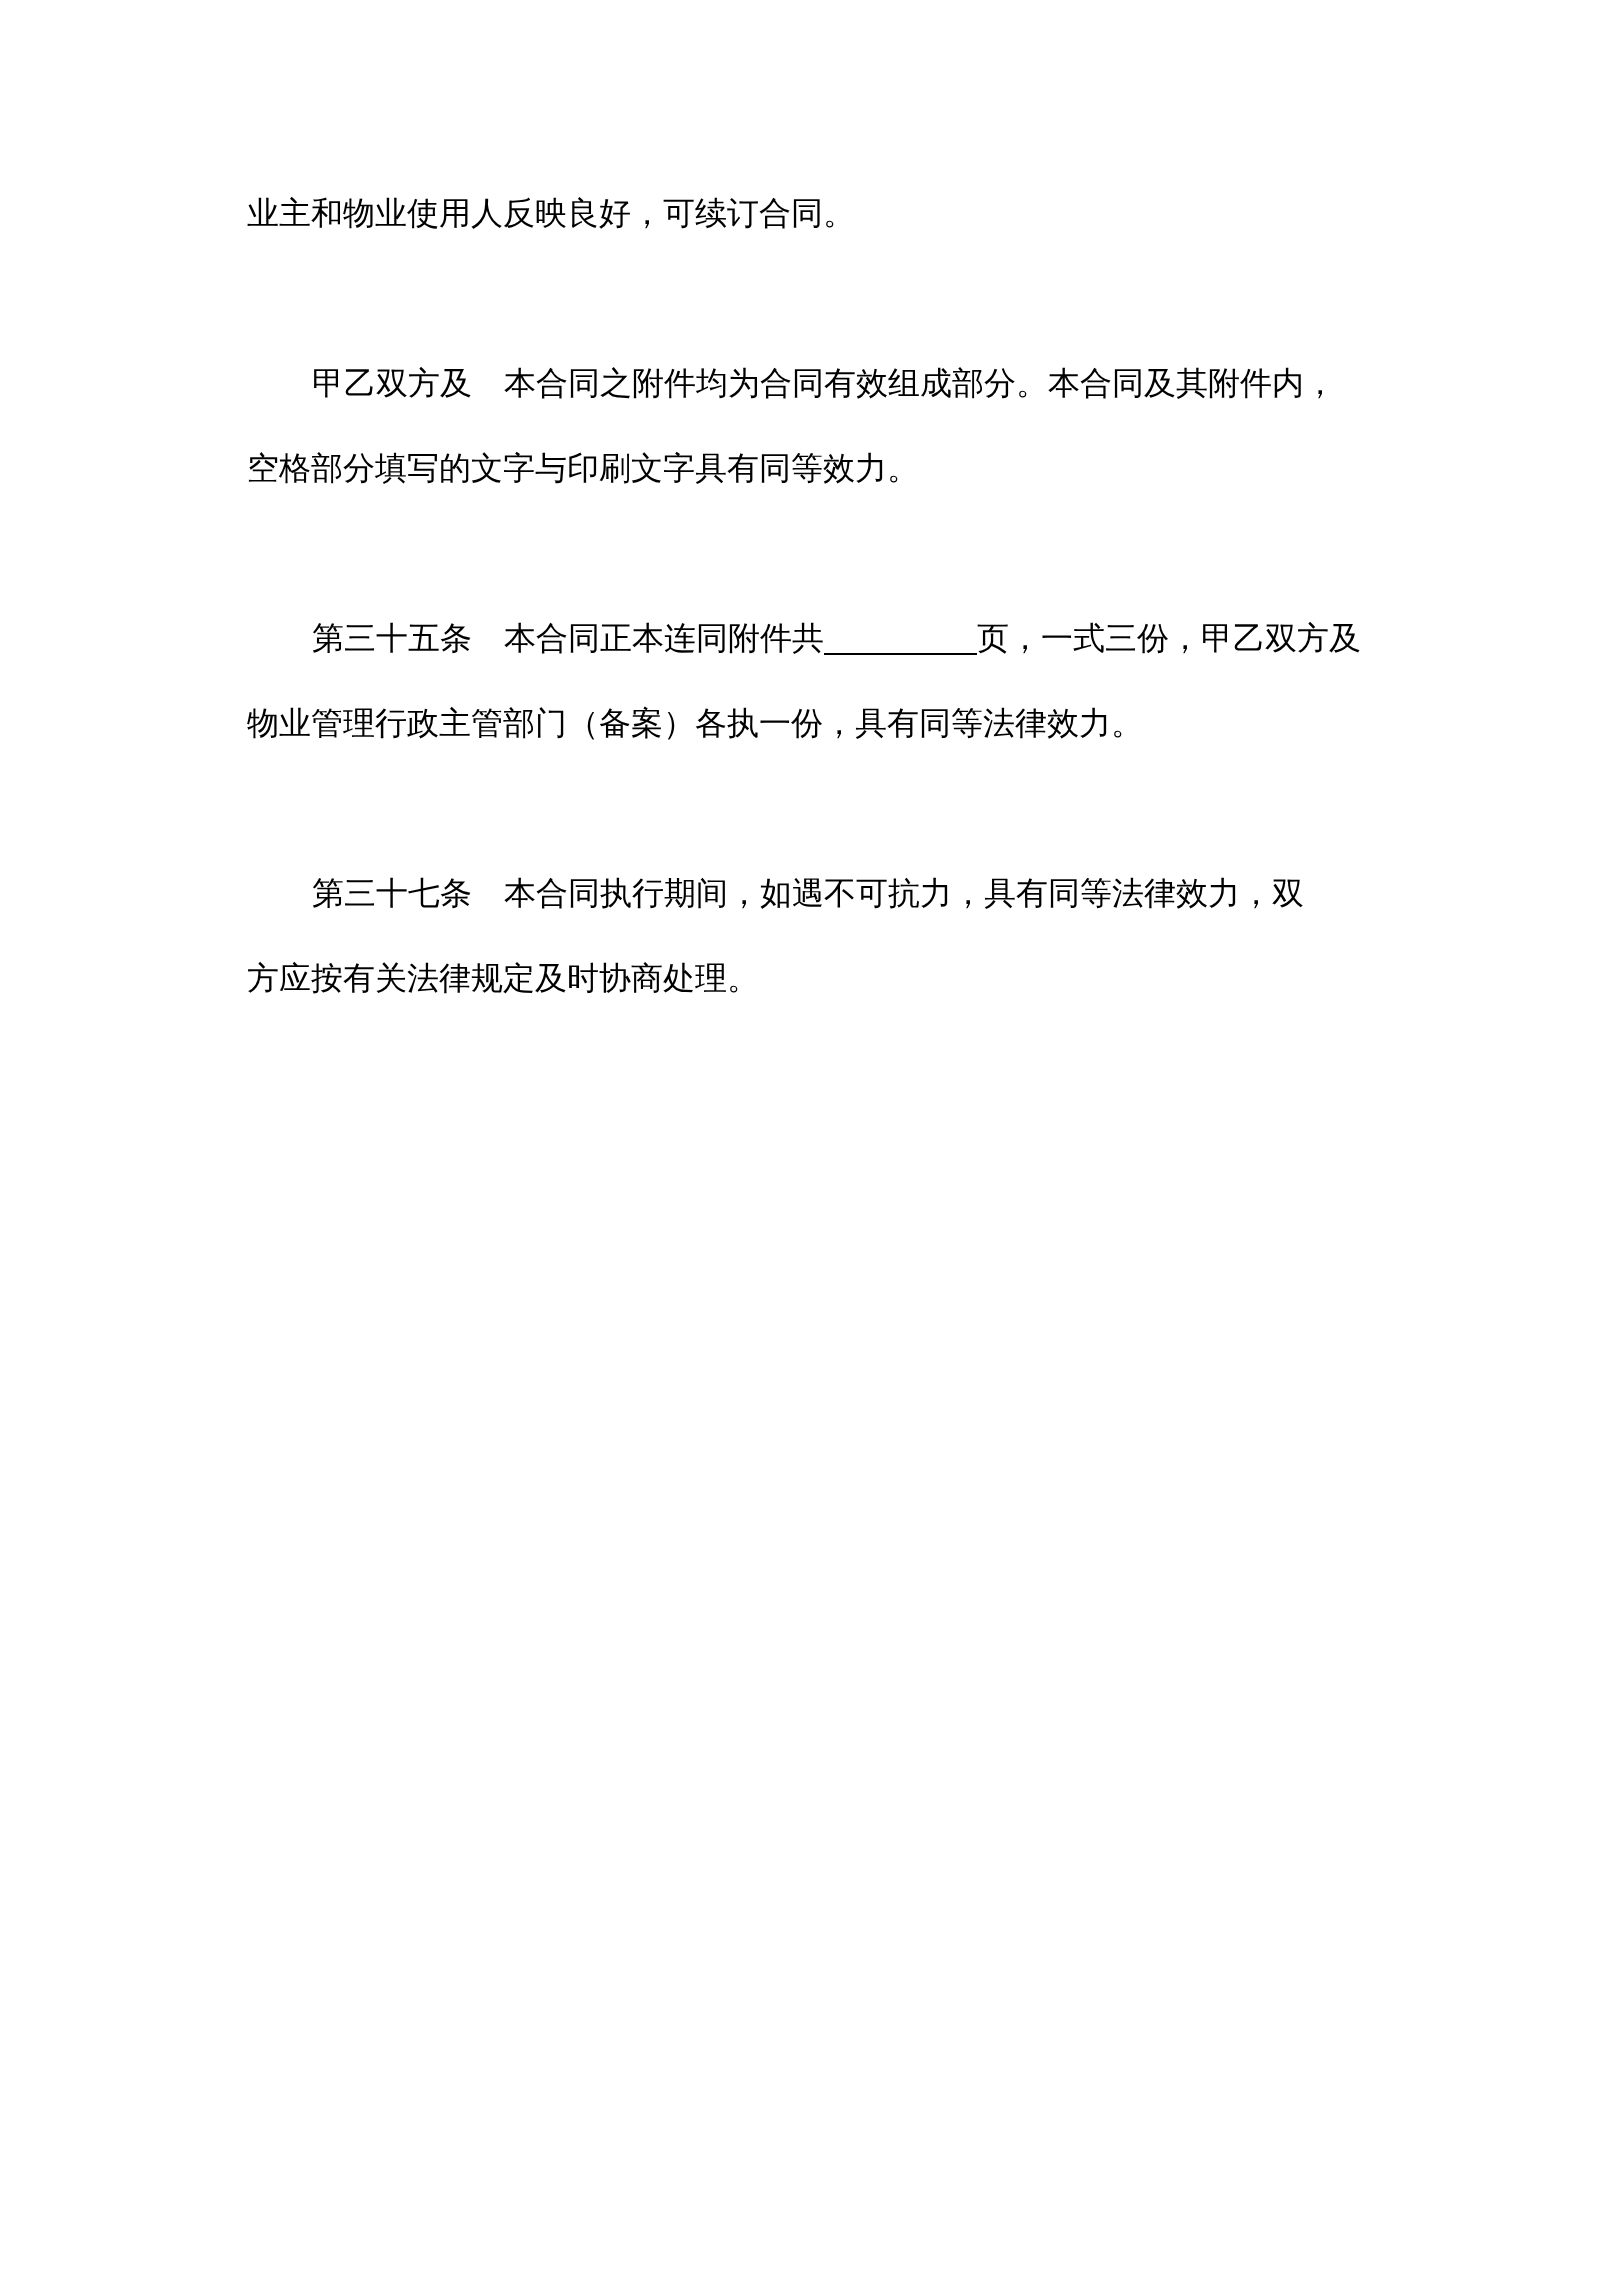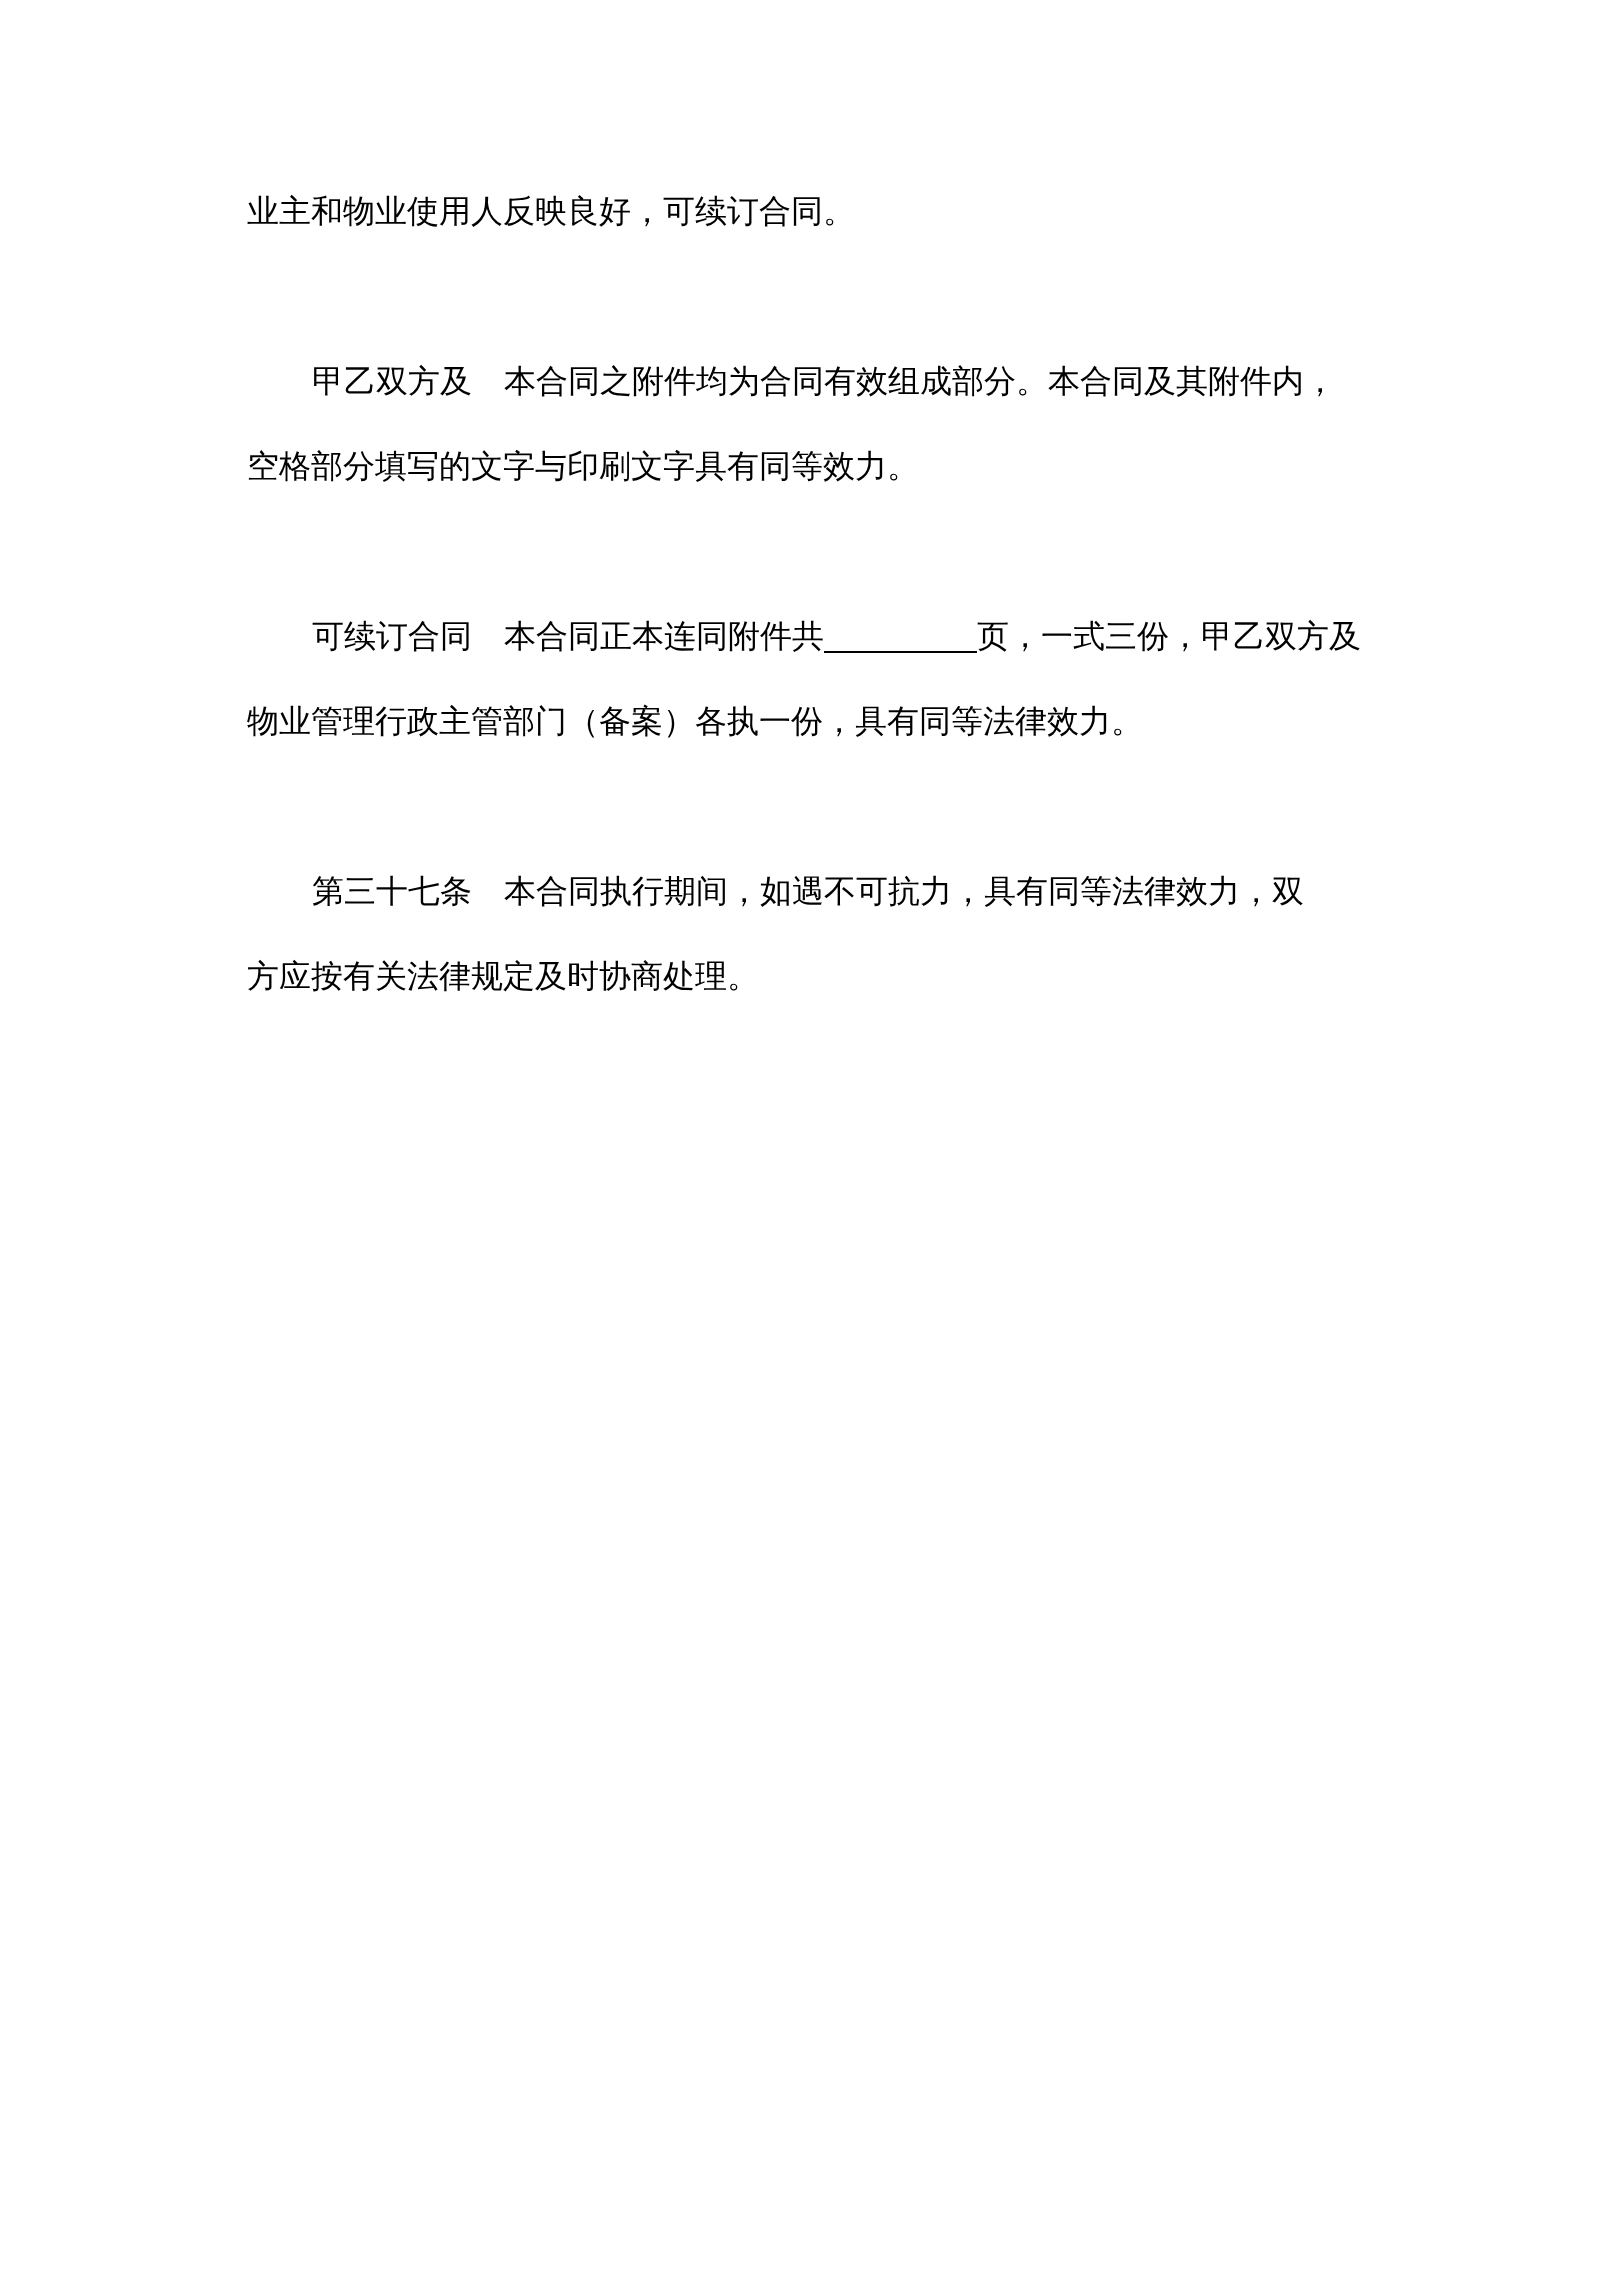--- a/index.html
+++ b/index.html
@@ -25,21 +25,20 @@
     width: 1146px;
   }
   .para {
     margin: 0 0 85px 0;
     font-size: 32px;
     line-height: 85px;
     color: #000000;
     white-space: pre-line;      
     text-indent: 65px;          
     letter-spacing: 0;
-    font-family: Liberation Mono, monospace;
   }
   .para.no-indent {
     text-indent: 0;
   }
   .para:last-child {
     margin-bottom: 0;
   }
   
   .blank {
     display: inline-block;
@@ -51,19 +50,19 @@
   }
 </style>
 </head>
 <body>
 
 <div class="page">
   <div class="doc-body">
     <p class="para no-indent">业主和物业使用人反映良好，可续订合同。</p>
     <p class="para">甲乙双方及　本合同之附件均为合同有效组成部分。本合同及其附件内，
 空格部分填写的文字与印刷文字具有同等效力。</p>
-    <p class="para"><span>可续订合同　本合同正本连同附件共</span><span class="blank"></span><span>页，一式三份，甲乙双方及
+    <p class="para"><span>第三十五条　本合同正本连同附件共</span><span class="blank"></span><span>页，一式三份，甲乙双方及
 物业管理行政主管部门（备案）各执一份，具有同等法律效力。</span></p>
     <p class="para">第三十七条　本合同执行期间，如遇不可抗力，具有同等法律效力，双
 方应按有关法律规定及时协商处理。</p>
   </div>
 </div>
 
 
 </body></html>

